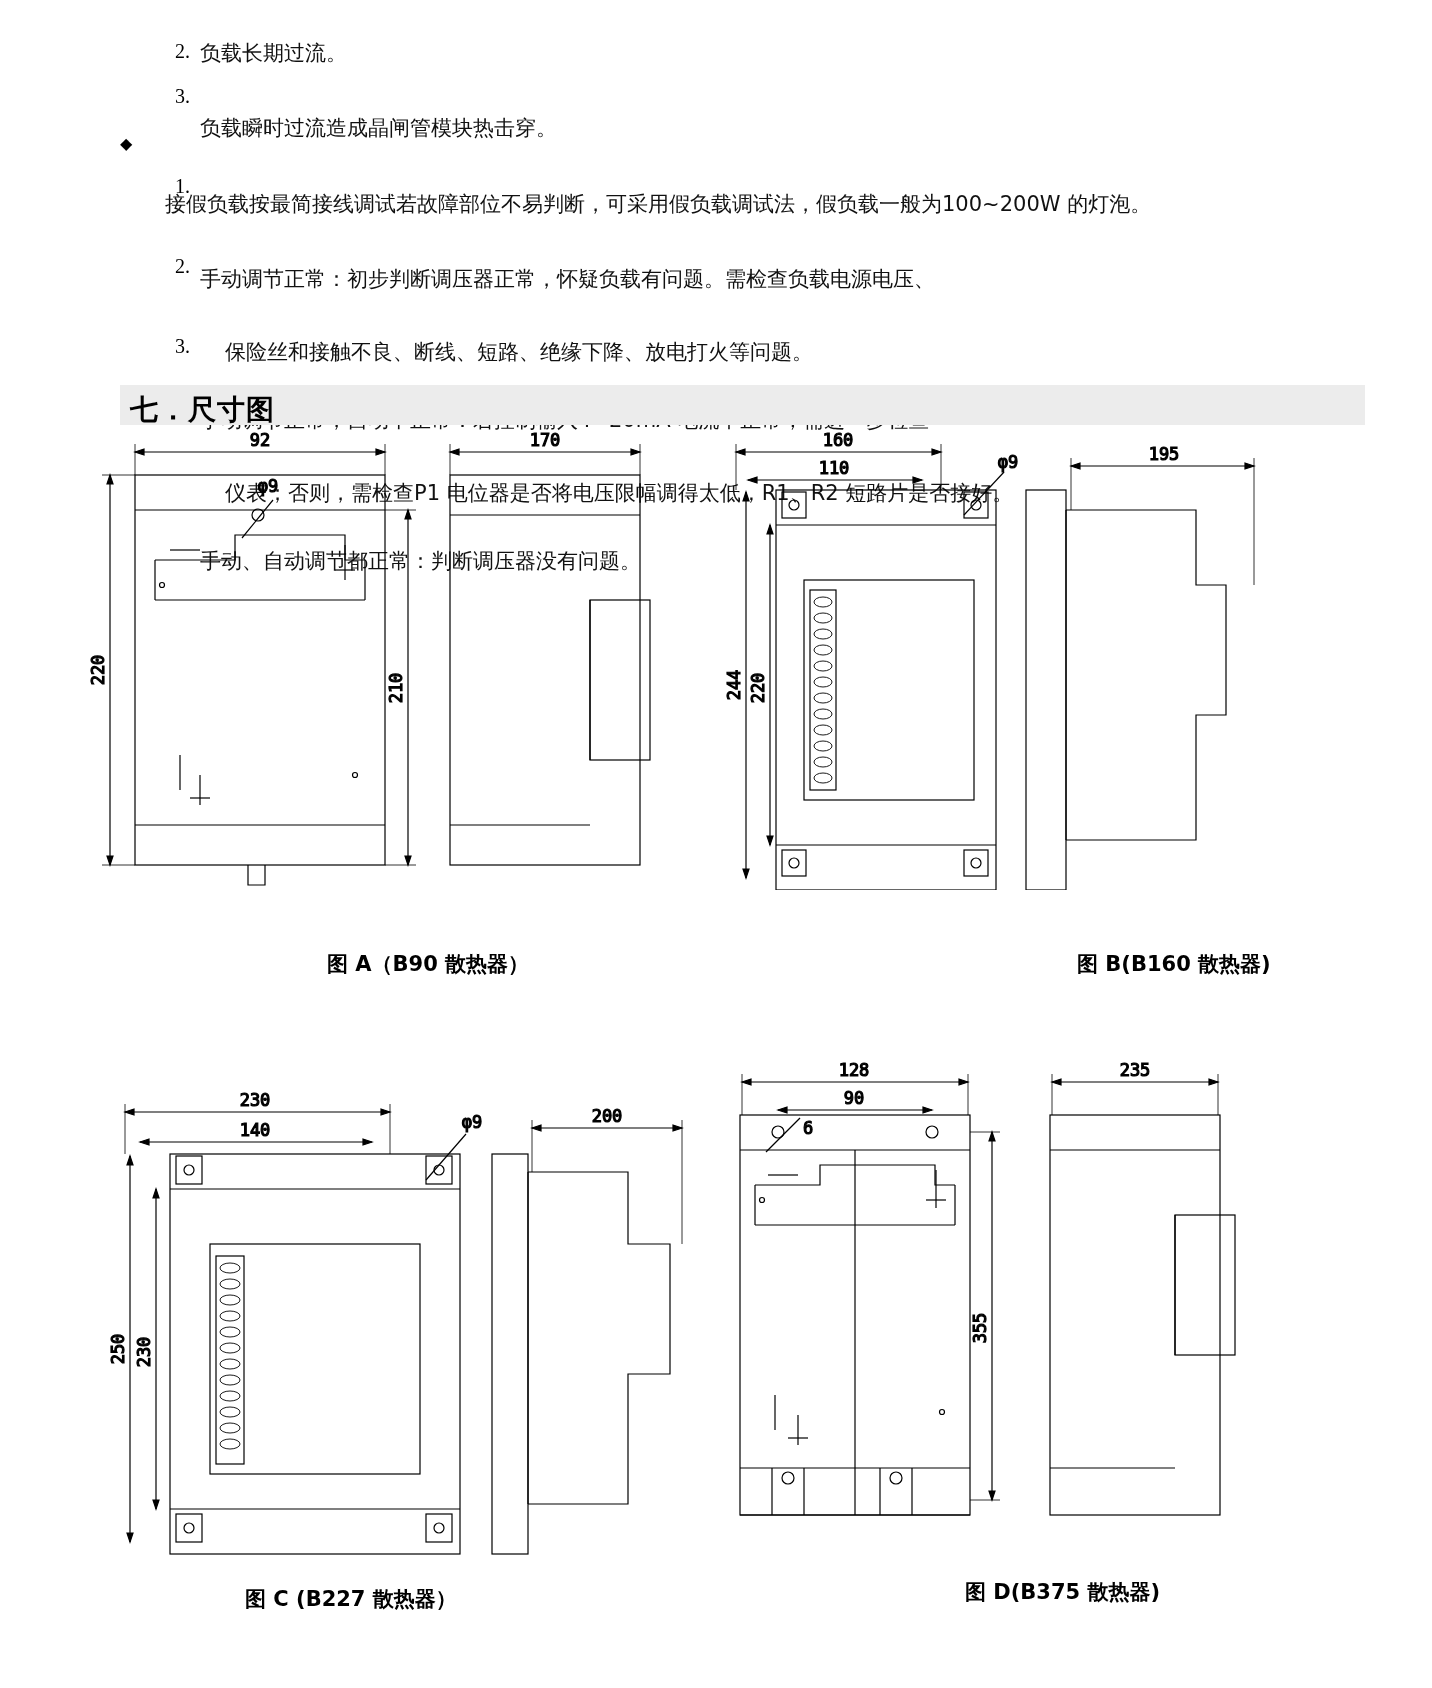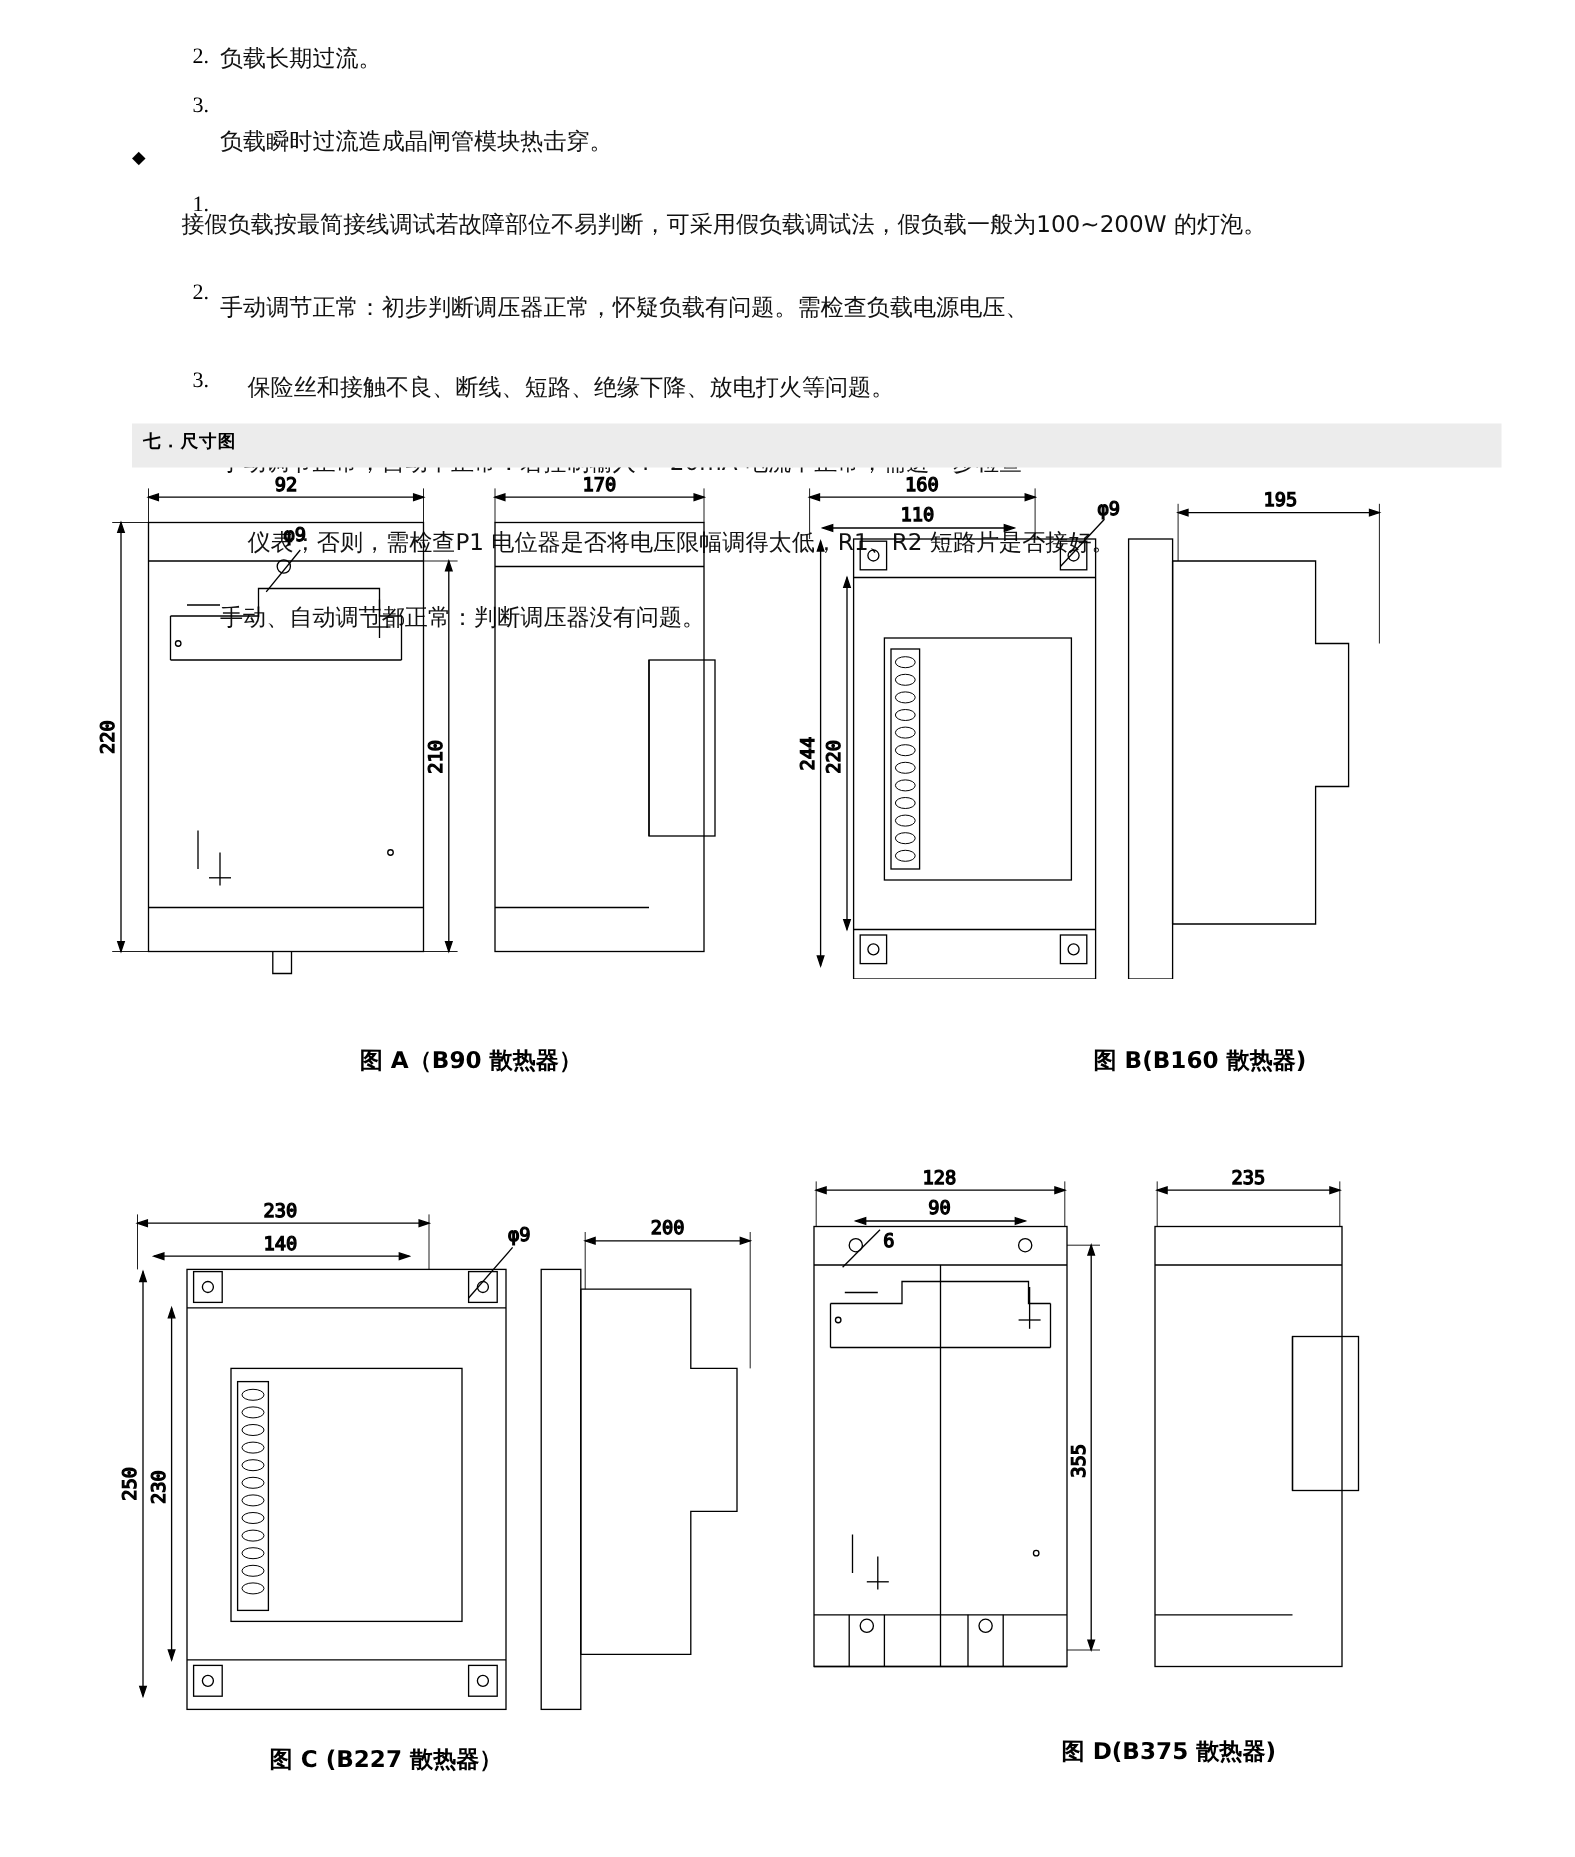--- a/index.html
+++ b/index.html
@@ -50,21 +50,21 @@
     left:120px;
     top:385px;
     width:1245px;
     height:40px;
     background:#ececec;
   }
   .section-title{
     position:absolute;
     left:130px;
     top:391px;
-    font-size:16px;
+    font-size:28px;
     font-weight:bold;
     font-family:"DejaVu Sans", sans-serif;
     letter-spacing:1px;
   }
   
   .fig-caption{
     position:absolute;
     font-size:21px;
     font-weight:bold;
     font-family:"DejaVu Sans", sans-serif;
@@ -234,21 +234,21 @@
       <line x1="340" y1="80" x2="340" y2="410"></line>
 
       <line x1="345" y1="36" x2="528" y2="36"></line>
       <path d="M345 36 l9 -3 v6 z" fill="#000"></path>
       <path d="M528 36 l-9 -3 v6 z" fill="#000"></path>
       <line x1="345" y1="28" x2="345" y2="80" stroke-width="0.8"></line>
       <line x1="528" y1="28" x2="528" y2="155" stroke-width="0.8"></line>
       <text class="dim" x="438" y="30" text-anchor="middle">195</text>
     </svg>
   </div>
-  <div class="fig-caption" style="left:994px;top:950px;">图 B(B160 散热器)</div>
+  <div class="fig-caption" style="left:1077px;top:950px;">图 B(B160 散热器)</div>
 
   <div class="drawing" style="left:100px;top:1060px;margin-top:24px;">
     <svg width="620" height="480" viewBox="0 0 620 480" fill="none" stroke="#000" stroke-width="1.2">
       <rect x="70" y="70" width="290" height="400"></rect>
       <line x1="70" y1="105" x2="360" y2="105"></line>
       <line x1="70" y1="425" x2="360" y2="425"></line>
       <rect x="76" y="72" width="26" height="28"></rect>
       <circle cx="89" cy="86" r="5"></circle>
       <rect x="326" y="72" width="26" height="28"></rect>
       <circle cx="339" cy="86" r="5"></circle>

